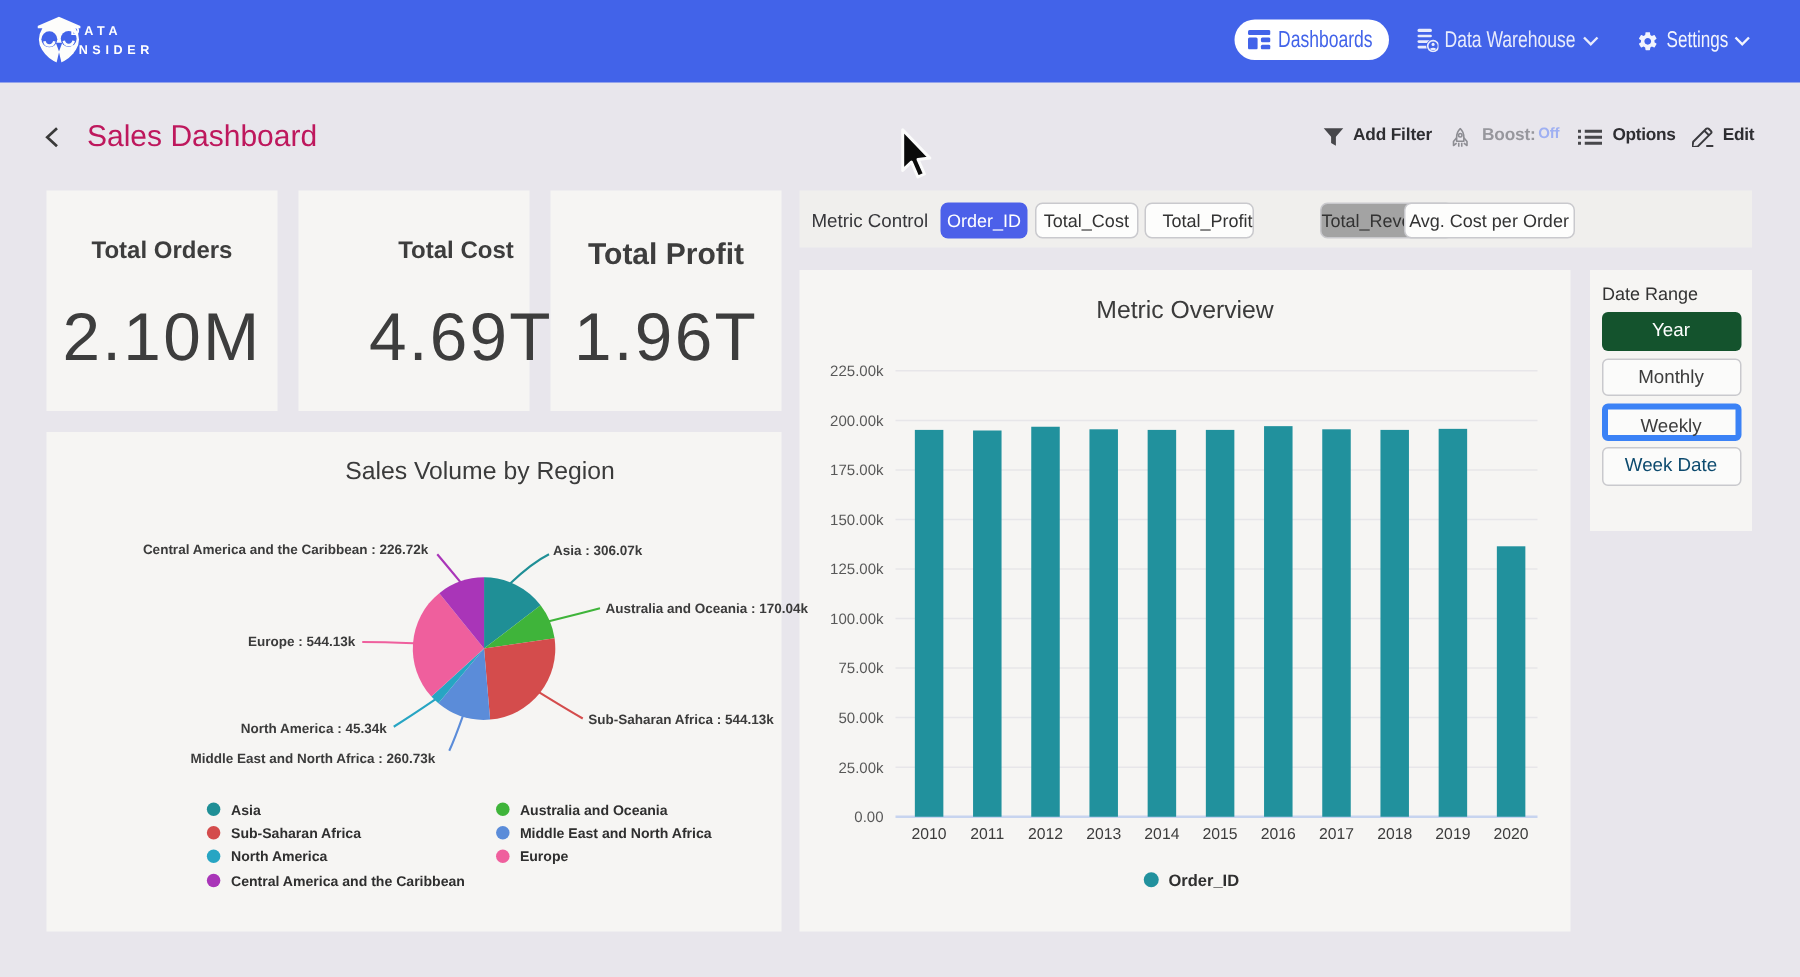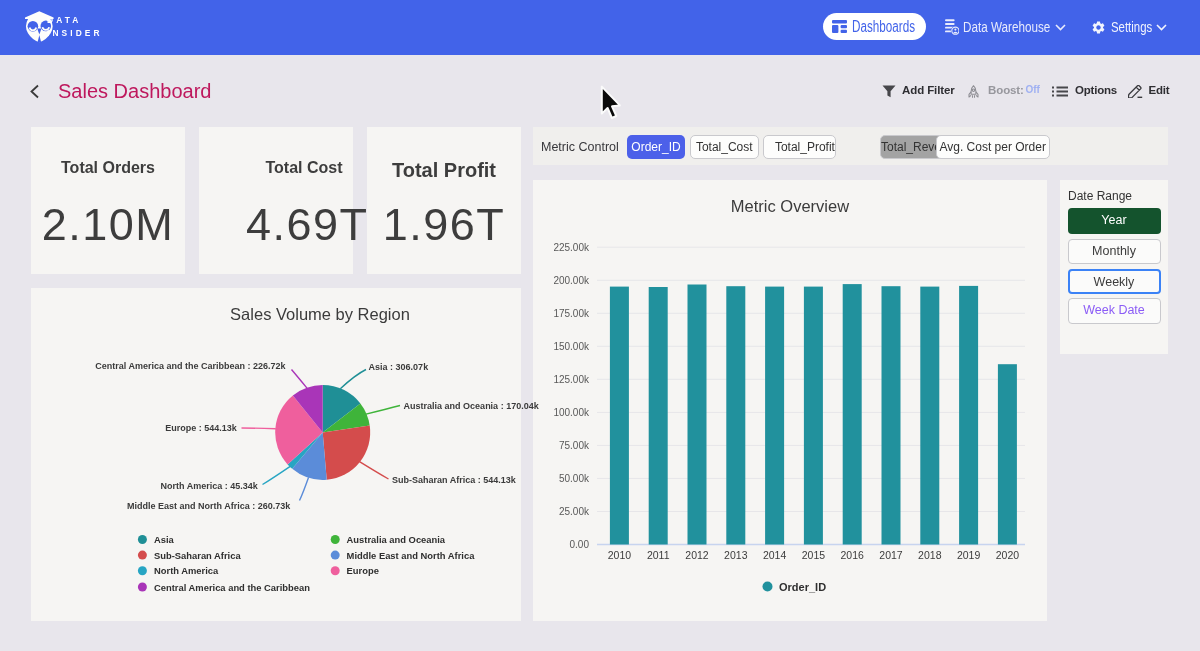--- a/index.html
+++ b/index.html
@@ -191,18 +191,18 @@
 <circle cx="260.2" cy="267.1" r="4.5" fill="#5b8cd9"></circle>
 <text x="271.6" y="270.6" font-size="9.4" font-weight="bold" fill="#2f2f2f">Middle East and North Africa</text>
 <circle cx="260.2" cy="282.8" r="4.5" fill="#ef5f9d"></circle>
 <text x="271.6" y="286.3" font-size="9.4" font-weight="bold" fill="#2f2f2f">Europe</text>
 </svg></div>
 
 <div class="card" style="left:1060px;top:180px;width:108px;height:174px;"></div>
 <div class="abs" style="left:1068px;top:189px;font-size:12px;color:#333;">Date Range</div>
 <div class="abs" style="left:1067.5px;top:208px;width:93px;height:25.5px;background:#14532d;border-radius:4px;color:#fff;font-size:12.5px;text-align:center;line-height:25.5px;">Year</div>
 <div class="abs" style="left:1067.5px;top:238.5px;width:93px;height:25.5px;background:#fbfbfa;border:1px solid #c9c9cd;border-radius:4px;color:#3c3c3c;font-size:12.5px;text-align:center;line-height:23.5px;">Monthly</div>
-<div class="abs" style="left:1067.5px;top:268.5px;width:93px;height:25.5px;background:#fbfbfa;border:2px solid #3b82f6;border-radius:4px;color:#3c3c3c;font-size:12.5px;text-align:center;line-height:23.5px;">Weekly</div>
-<div class="abs" style="left:1067.5px;top:298px;width:93px;height:25.5px;background:#fbfbfa;border:1px solid #c9c9cd;border-radius:4px;color:#8b5cf6;font-size:12.5px;text-align:center;line-height:23.5px;">Week Date</div>
+<div class="abs" style="left:1067.5px;top:268.5px;width:93px;height:25.5px;background:#fbfbfa;border:4px solid #3b82f6;border-radius:4px;color:#3c3c3c;font-size:12.5px;text-align:center;line-height:23.5px;">Weekly</div>
+<div class="abs" style="left:1067.5px;top:298px;width:93px;height:25.5px;background:#fbfbfa;border:1px solid #c9c9cd;border-radius:4px;color:#0c4a6e;font-size:12.5px;text-align:center;line-height:23.5px;">Week Date</div>
 
 <svg class="abs" style="left:599px;top:83.5px" width="24" height="38" viewBox="0 0 24 38">
   <path d="M2.8 2.6 L2.8 29.6 L8.6 24 L12.9 34 L17.3 32 L13 22.3 L20.9 21.4 Z" fill="#0b0b0b" stroke="#fbfbfb" stroke-width="2" stroke-linejoin="round"></path>
 </svg>
 
 </body></html>

